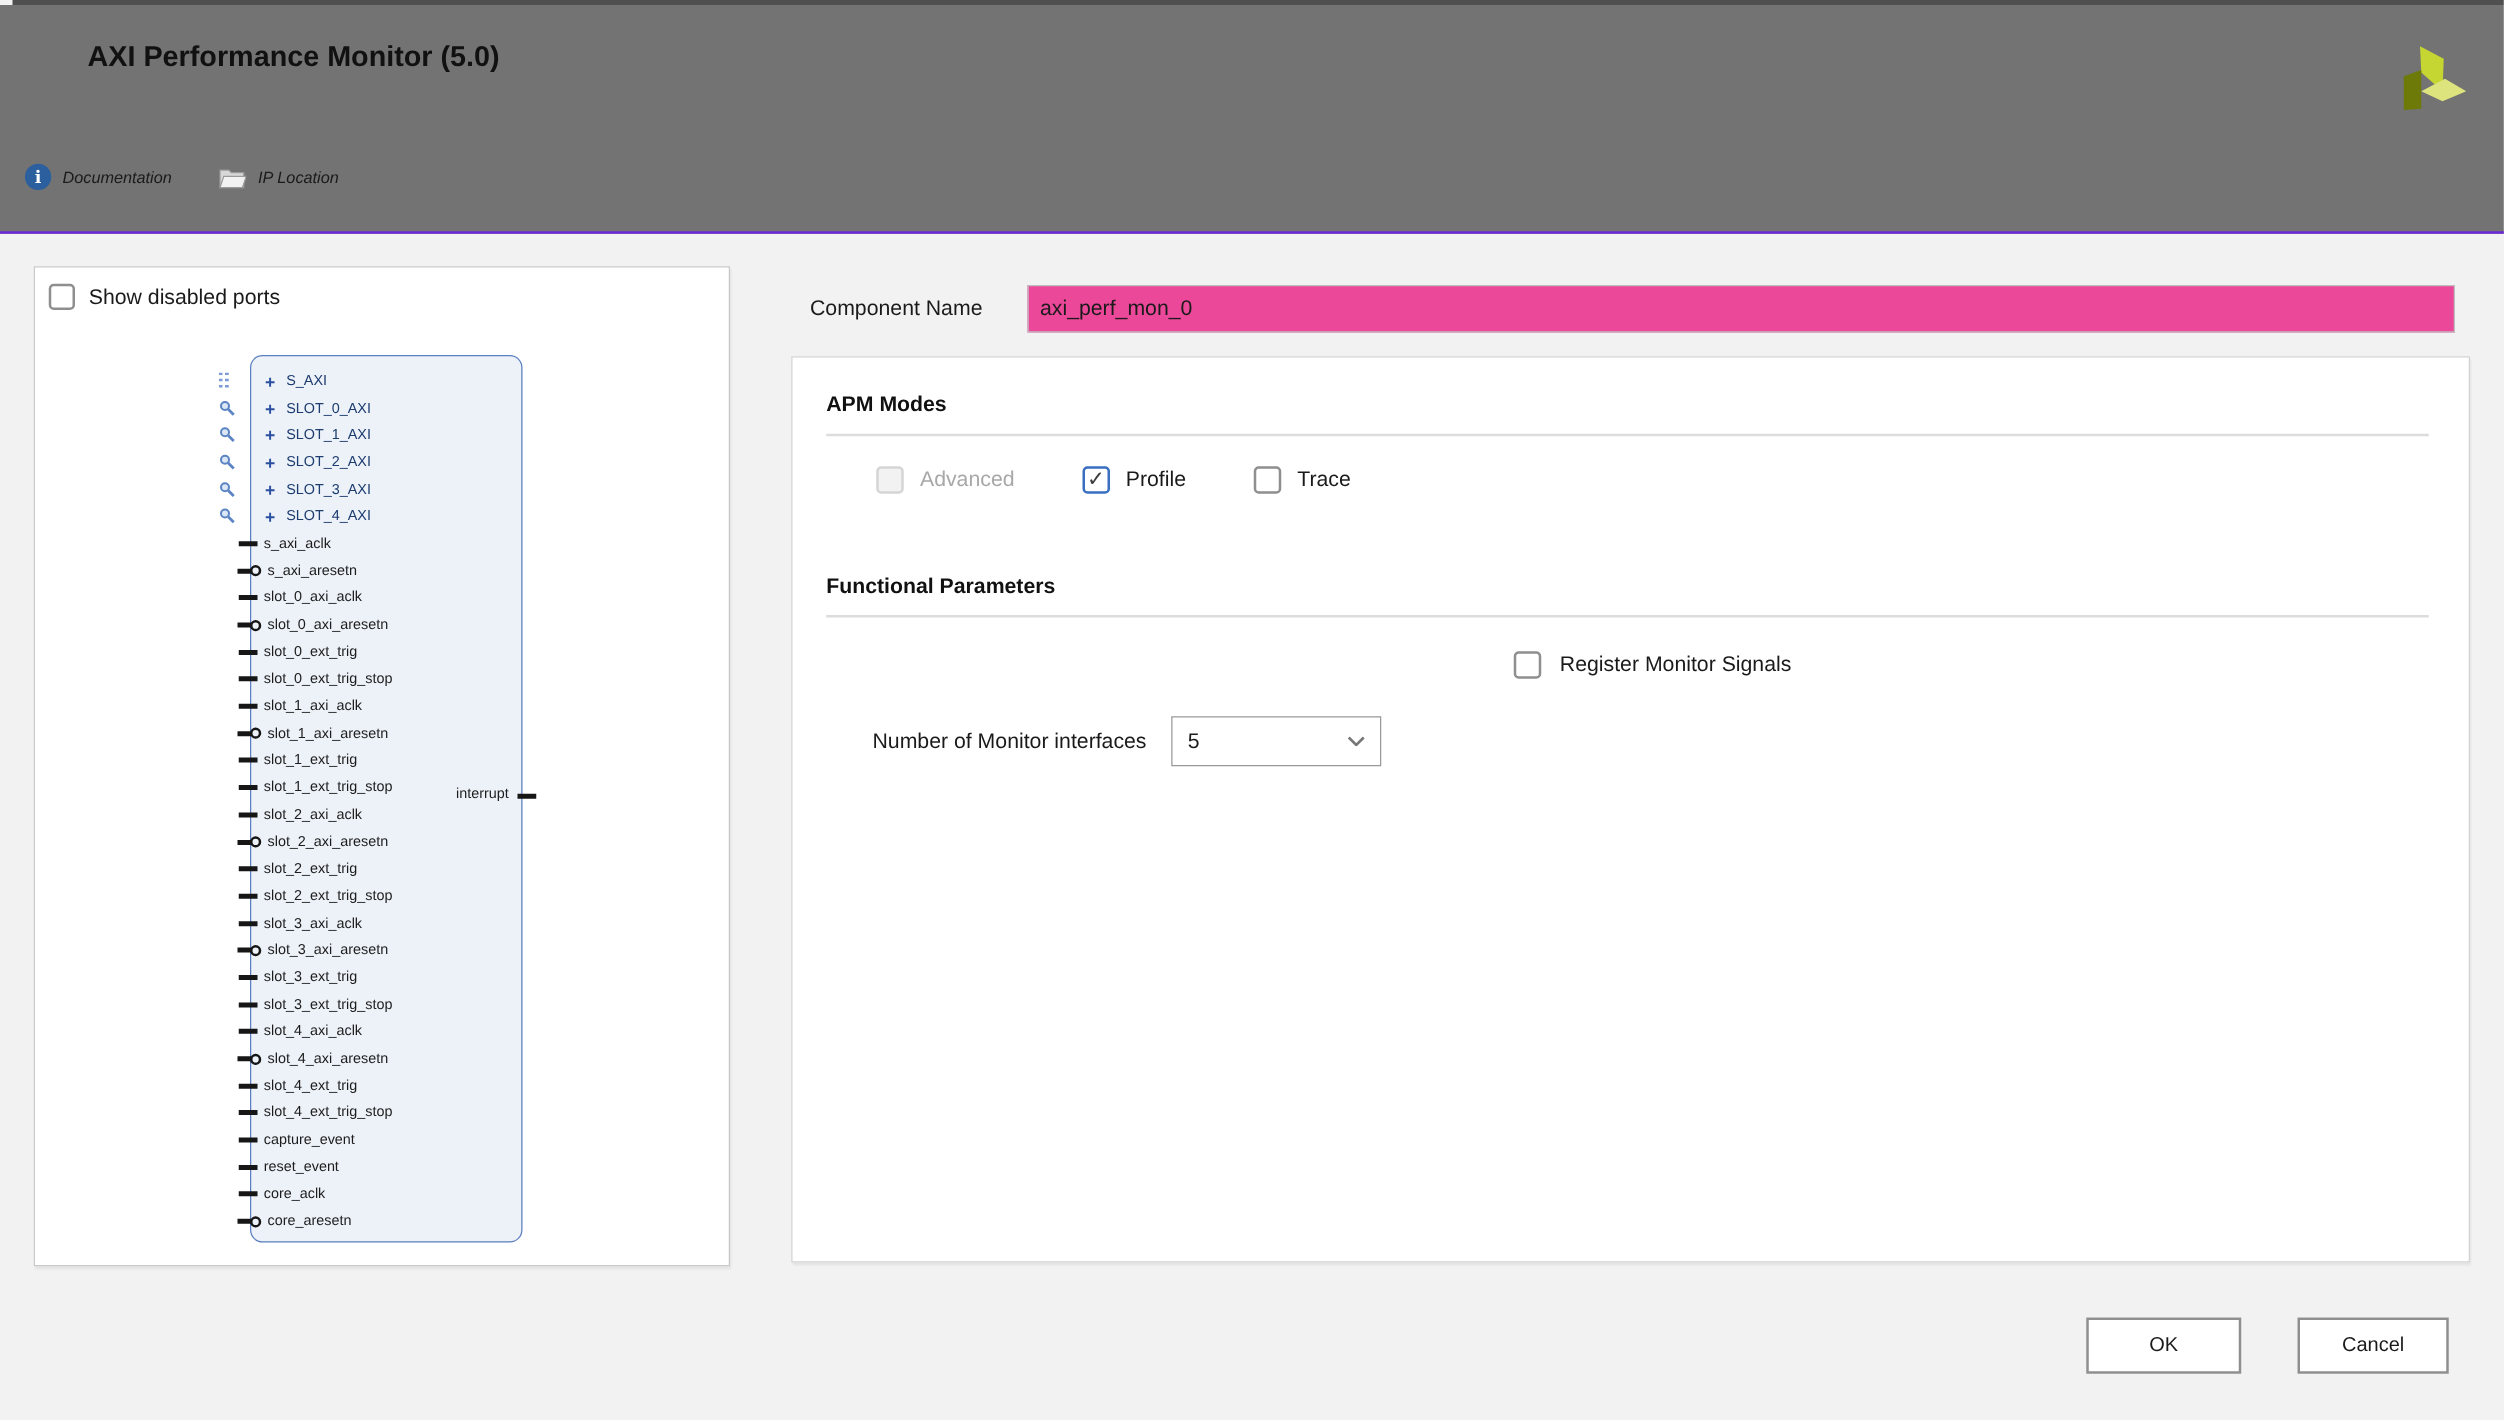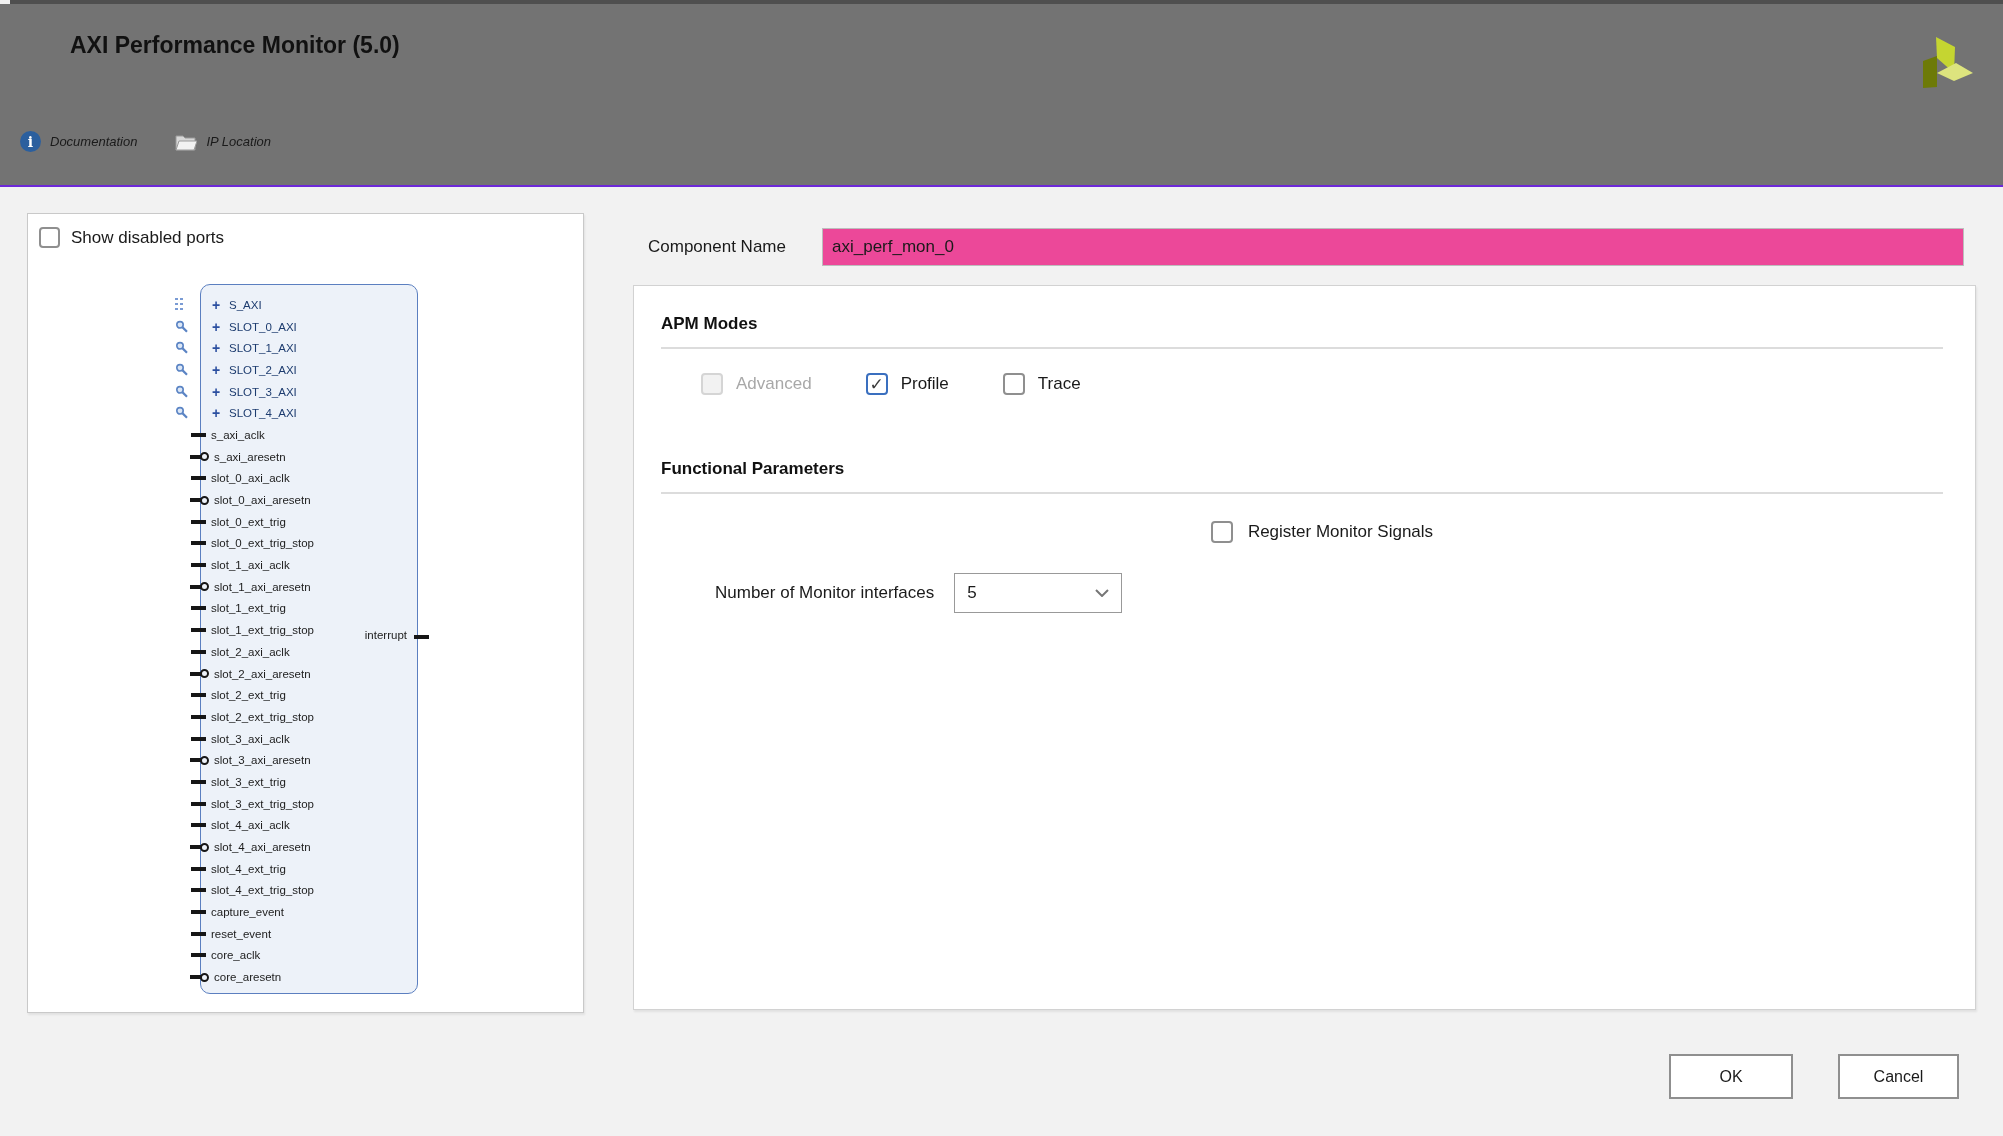--- a/index.html
+++ b/index.html
@@ -71,21 +71,21 @@
           display:flex; align-items:center; justify-content:center; }
   .cbx2.disabled { border-color:#d5d5d5; background:#f2f2f2; }
   .cbx2.checked { border-color:#3a6fbf; }
   .cbx2 .mark { font-family:"DejaVu Sans", sans-serif; font-size:17px; font-weight:bold;
                 color:#3c3c3c; line-height:1; display:none; }
   .cbx2.checked .mark { display:block; }
   .opt-label { font-size:17px; }
   .opt-label.disabled { color:#a8a8a8; }
   .func-head { margin-top:64px; }
   .reg-row { margin:27px 0 0 40px; display:flex; align-items:center; gap:15px;justify-content:center; }
-  .num-row { margin:30px 0 0 54px; display:flex; align-items:center; }
+  .num-row { margin:30px 0 0 37px; display:flex; align-items:center; }
   .num-label { font-size:17px; }
   .dropdown { margin-left:20px; width:168px; height:40px; background:#fff; border:1px solid #999;
               display:flex; align-items:center; padding:0 12px; font-size:17px; }
   .dd-value { flex:1; }
   .dd-chev { flex:none; display:flex; }
 
   
   .btn { position:absolute; height:45px; background:#fff; border:2px solid #8f8f8f;
          font-size:16px; color:#1a1a1a; display:flex; align-items:center; justify-content:center; }
   .btn-ok { left:1669px; top:1054px; width:124px; }

